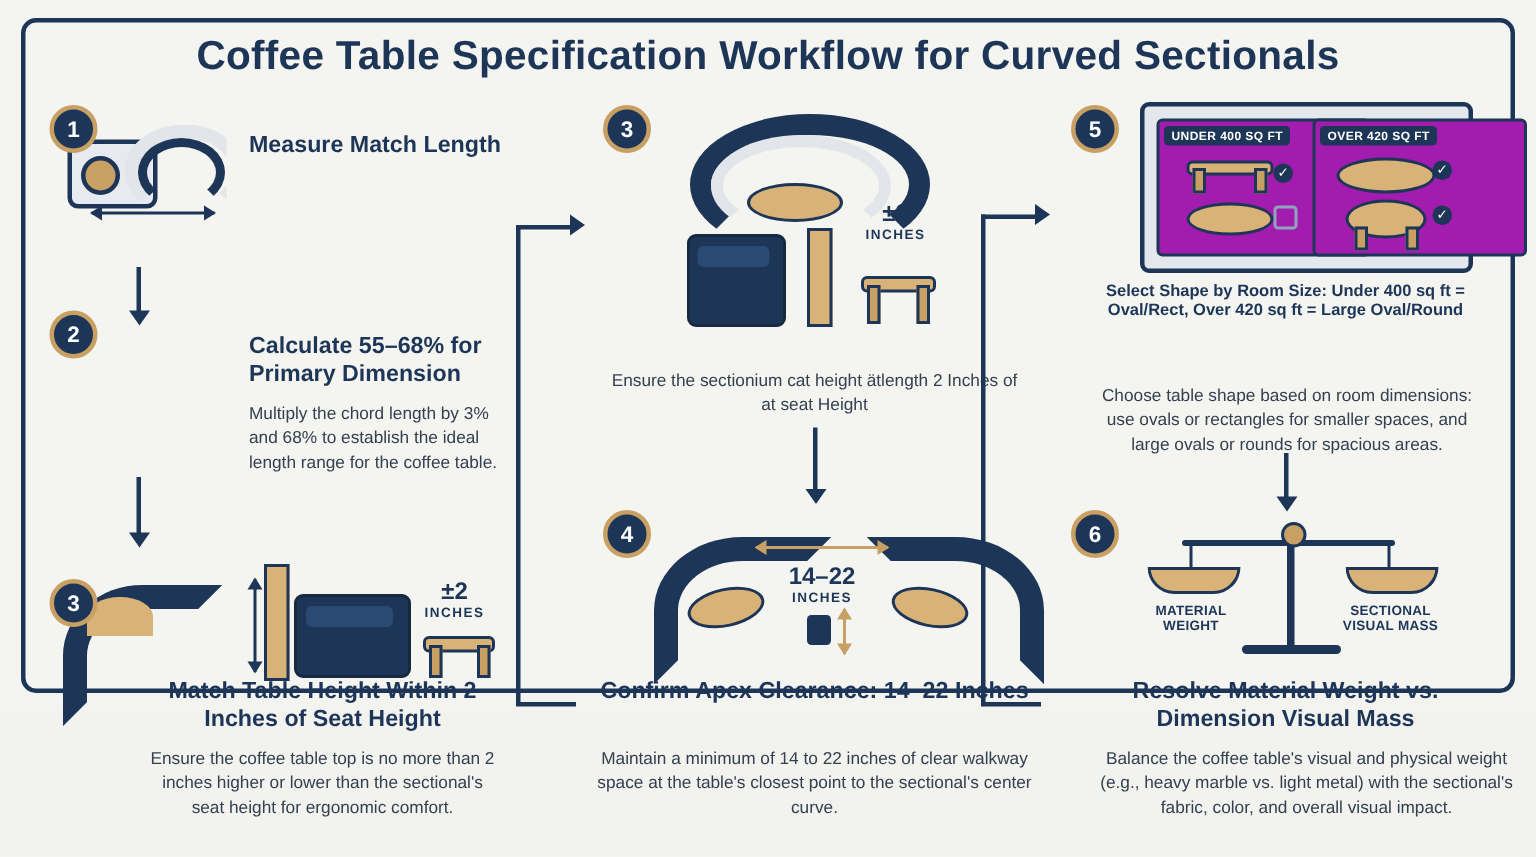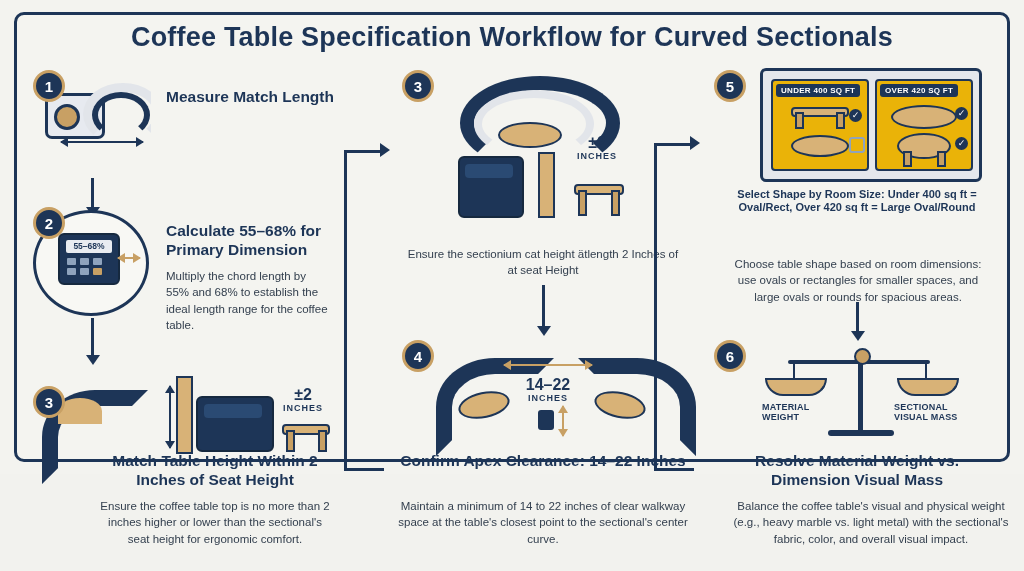--- a/index.html
+++ b/index.html
@@ -146,41 +146,41 @@
   .calc-screen{
     position:absolute;left:6px;top:5px;width:46px;height:13px;background:#e9ecf1;border-radius:2px;
     color:#1d3557;font-size:8.5px;font-weight:bold;text-align:center;line-height:13px;
   }
   .calc-key{position:absolute;width:9px;height:7px;background:#8fa3bd;border-radius:1px;}
   
   .panel{
     position:absolute;background:#e4e7ec;border:3px solid #1d3557;border-radius:6px;
   }
   .panel-card{
-    position:absolute;background:#eab308;border:2px solid #1d3557;border-radius:4px;
+    position:absolute;background:#a21caf;border:2px solid #1d3557;border-radius:4px;padding-left:45px;
   }
   .panel-tag{
     position:absolute;background:#1d3557;color:#fff;font-size:8px;font-weight:bold;
     padding:2px 5px;border-radius:3px;letter-spacing:.3px;white-space:nowrap;
   }
   .check{
     position:absolute;width:13px;height:13px;border-radius:50%;
     background:#1d3557;color:#fff;font-size:9px;text-align:center;line-height:13px;
   }
   
   .scale-beam{position:absolute;height:4px;background:#1d3557;border-radius:2px;}
   .scale-post{position:absolute;width:5px;background:#1d3557;}
   .scale-base{position:absolute;height:6px;background:#1d3557;border-radius:3px;}
   .pan{
     position:absolute;width:58px;height:14px;background:#d8b277;border:2px solid #1d3557;
     border-radius:0 0 29px 29px;
   }
   .pan-str{position:absolute;width:2px;background:#1d3557;}
   .scale-lbl{
-    position:absolute;color:#1d3557;font-size:9px;font-weight:bold;text-align:left;
+    position:absolute;color:#1d3557;font-size:9px;font-weight:bold;text-align:center;
     line-height:1.15;letter-spacing:.2px;
   }
 </style>
 </head>
 <body>
 
 <div class="canvas">
   <div class="frame"></div>
 
   <div class="title">Coffee Table Specification Workflow for Curved Sectionals</div>
@@ -192,34 +192,22 @@
     </div>
     <div class="ill" style="left:40px;top:4px;width:62px;height:44px;border:9px solid #e2e5ea;border-bottom-color:transparent;border-radius:50%;"></div>
     <div class="ill" style="left:49px;top:13px;width:46px;height:34px;border:6px solid #1d3557;border-bottom-color:transparent;border-radius:50%;"></div>
     <div class="measure-arrow" style="left:18px;top:62px;width:82px;"></div>
   </div>
   <div class="h-title" style="left:166px;top:88px;width:180px;font-size:15.5px;">Measure Match Length</div>
 
   <div class="arrow-v" style="left:91px;top:178px;height:30px;"></div>
 
   <div class="badge" style="left:33px;top:207px;">2</div>
-  <div class="circ-ill" style="left:33px;top:210px;width:110px;height:100px;border-radius:50%;">
-    <div class="calc" style="left:22px;top:20px;">
-      <div class="calc-screen">55–68%</div>
-      <div class="calc-key" style="left:7px;top:23px;"></div>
-      <div class="calc-key" style="left:20px;top:23px;"></div>
-      <div class="calc-key" style="left:33px;top:23px;"></div>
-      <div class="calc-key" style="left:7px;top:33px;"></div>
-      <div class="calc-key" style="left:20px;top:33px;"></div>
-      <div class="calc-key" style="left:33px;top:33px;background:#c8a064;"></div>
-    </div>
-    <div class="measure-arrow gold" style="left:82px;top:44px;width:22px;"></div>
-  </div>
   <div class="h-title" style="left:166px;top:222px;width:186px;font-size:15.5px;">Calculate 55–68% for Primary Dimension</div>
-  <div class="h-body" style="left:166px;top:268px;width:166px;">Multiply the chord length by 55% and 68% to establish the ideal length range for the coffee table.</div>
+  <div class="h-body" style="left:166px;top:268px;width:166px;">Multiply the chord length by 3% and 68% to establish the ideal length range for the coffee table.</div>
 
   <div class="arrow-v" style="left:91px;top:318px;height:38px;"></div>
 
   <div class="badge" style="left:33px;top:386px;">3</div>
   <div class="ill" style="left:36px;top:368px;width:300px;height:90px;">
 
     <div class="ill" style="left:6px;top:22px;width:74px;height:62px;border:16px solid #1d3557;border-right-color:transparent;border-bottom-color:transparent;border-radius:50% 0 0 0;"></div>
     <div class="ill" style="left:22px;top:30px;width:44px;height:26px;background:#d8b277;border-radius:50% 50% 0 0;"></div>
 
     <div class="ruler" style="left:140px;top:8px;width:13px;height:74px;"></div>

